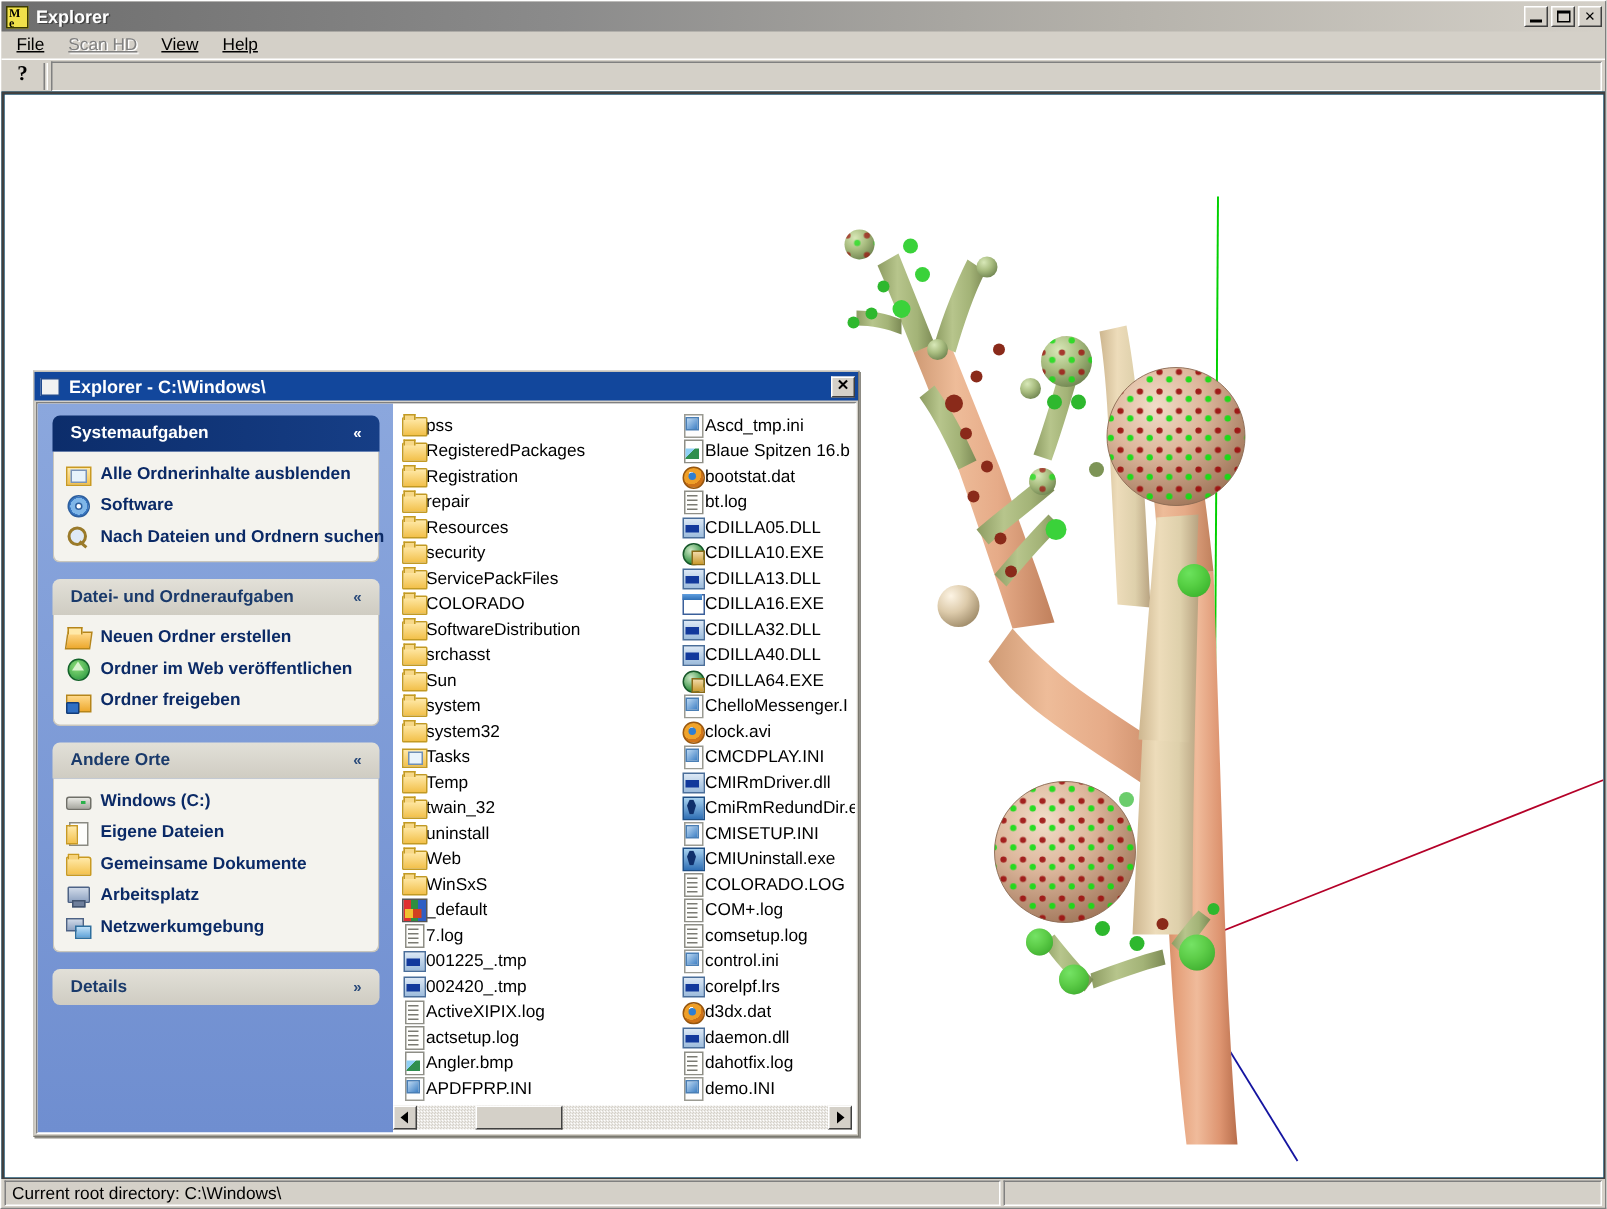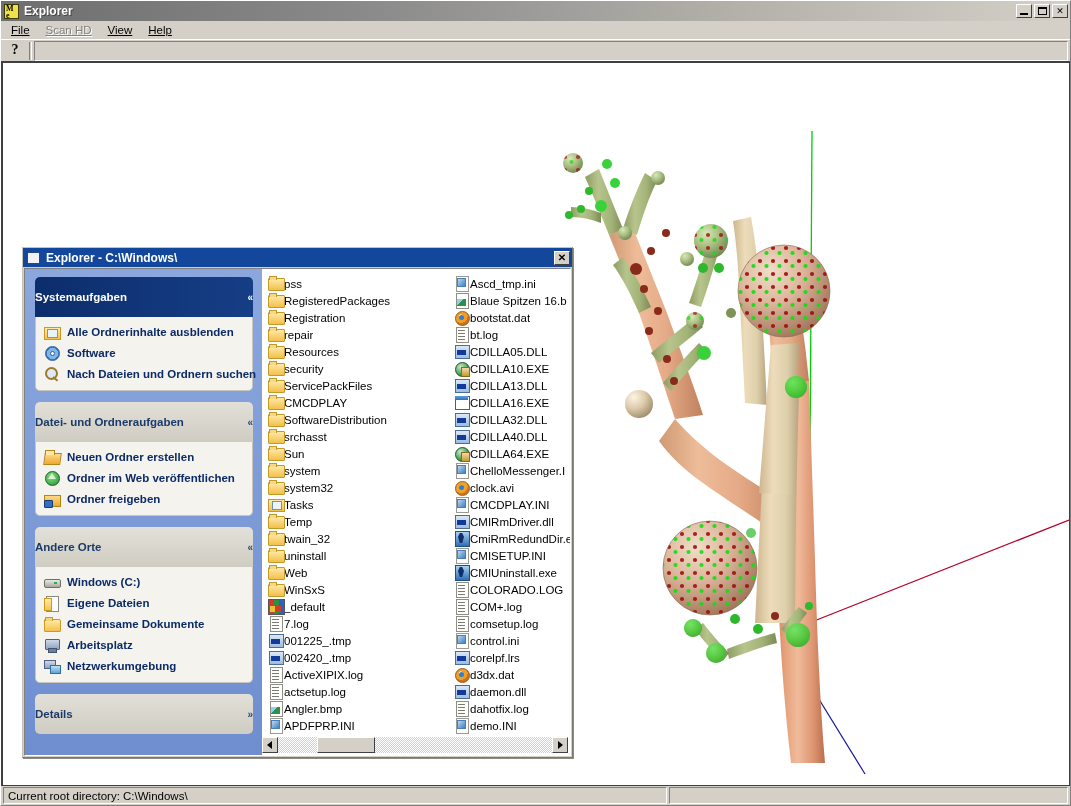--- a/index.html
+++ b/index.html
@@ -153,21 +153,21 @@
   
   #task-pane {
     flex:0 0 237px; padding:8px 0 0 10px;
     background:linear-gradient(to right,#7292d4 0,#7292d4 0);
     background:#7292d4;
     background:linear-gradient(180deg,#8ba7dd 0%,#6f8ed0 100%);
     overflow:hidden;
   }
   .panel { width:218px; margin-bottom:11px; }
   .panel-head {
-    height:40px; display:flex; align-items:center; padding:0 0;
+    height:24px; display:flex; align-items:center; padding:0 12px;
     font-weight:bold; font-size:11.5px;
     border-radius:5px 5px 0 0;
     position:relative;
   }
   .panel-head.blue { background:linear-gradient(to right,#0c2d6b,#163e86); color:#fff; }
   .panel-head.gray { background:linear-gradient(to bottom,#e2e0d8,#cfccc2); color:#1a3a6b; }
   .panel-head .ttl{ flex:1 1 auto; white-space:nowrap;}
   .chev { font-size:10px; font-weight:bold; line-height:9px; }
   .panel-head.blue .chev{ color:#ffffff; }
   .panel-head.gray .chev{ color:#2a4a7a; }
@@ -776,21 +776,21 @@
               <div class="fitem">
                   <span class="fi fi-folder"></span>
                   <span class="fname">security</span>
                 </div>
               <div class="fitem">
                   <span class="fi fi-folder"></span>
                   <span class="fname">ServicePackFiles</span>
                 </div>
               <div class="fitem">
                   <span class="fi fi-folder"></span>
-                  <span class="fname">CMCDPLAY</span>
+                  <span class="fname">COLORADO</span>
                 </div>
               <div class="fitem">
                   <span class="fi fi-folder"></span>
                   <span class="fname">SoftwareDistribution</span>
                 </div>
               <div class="fitem">
                   <span class="fi fi-folder"></span>
                   <span class="fname">srchasst</span>
                 </div>
               <div class="fitem">

